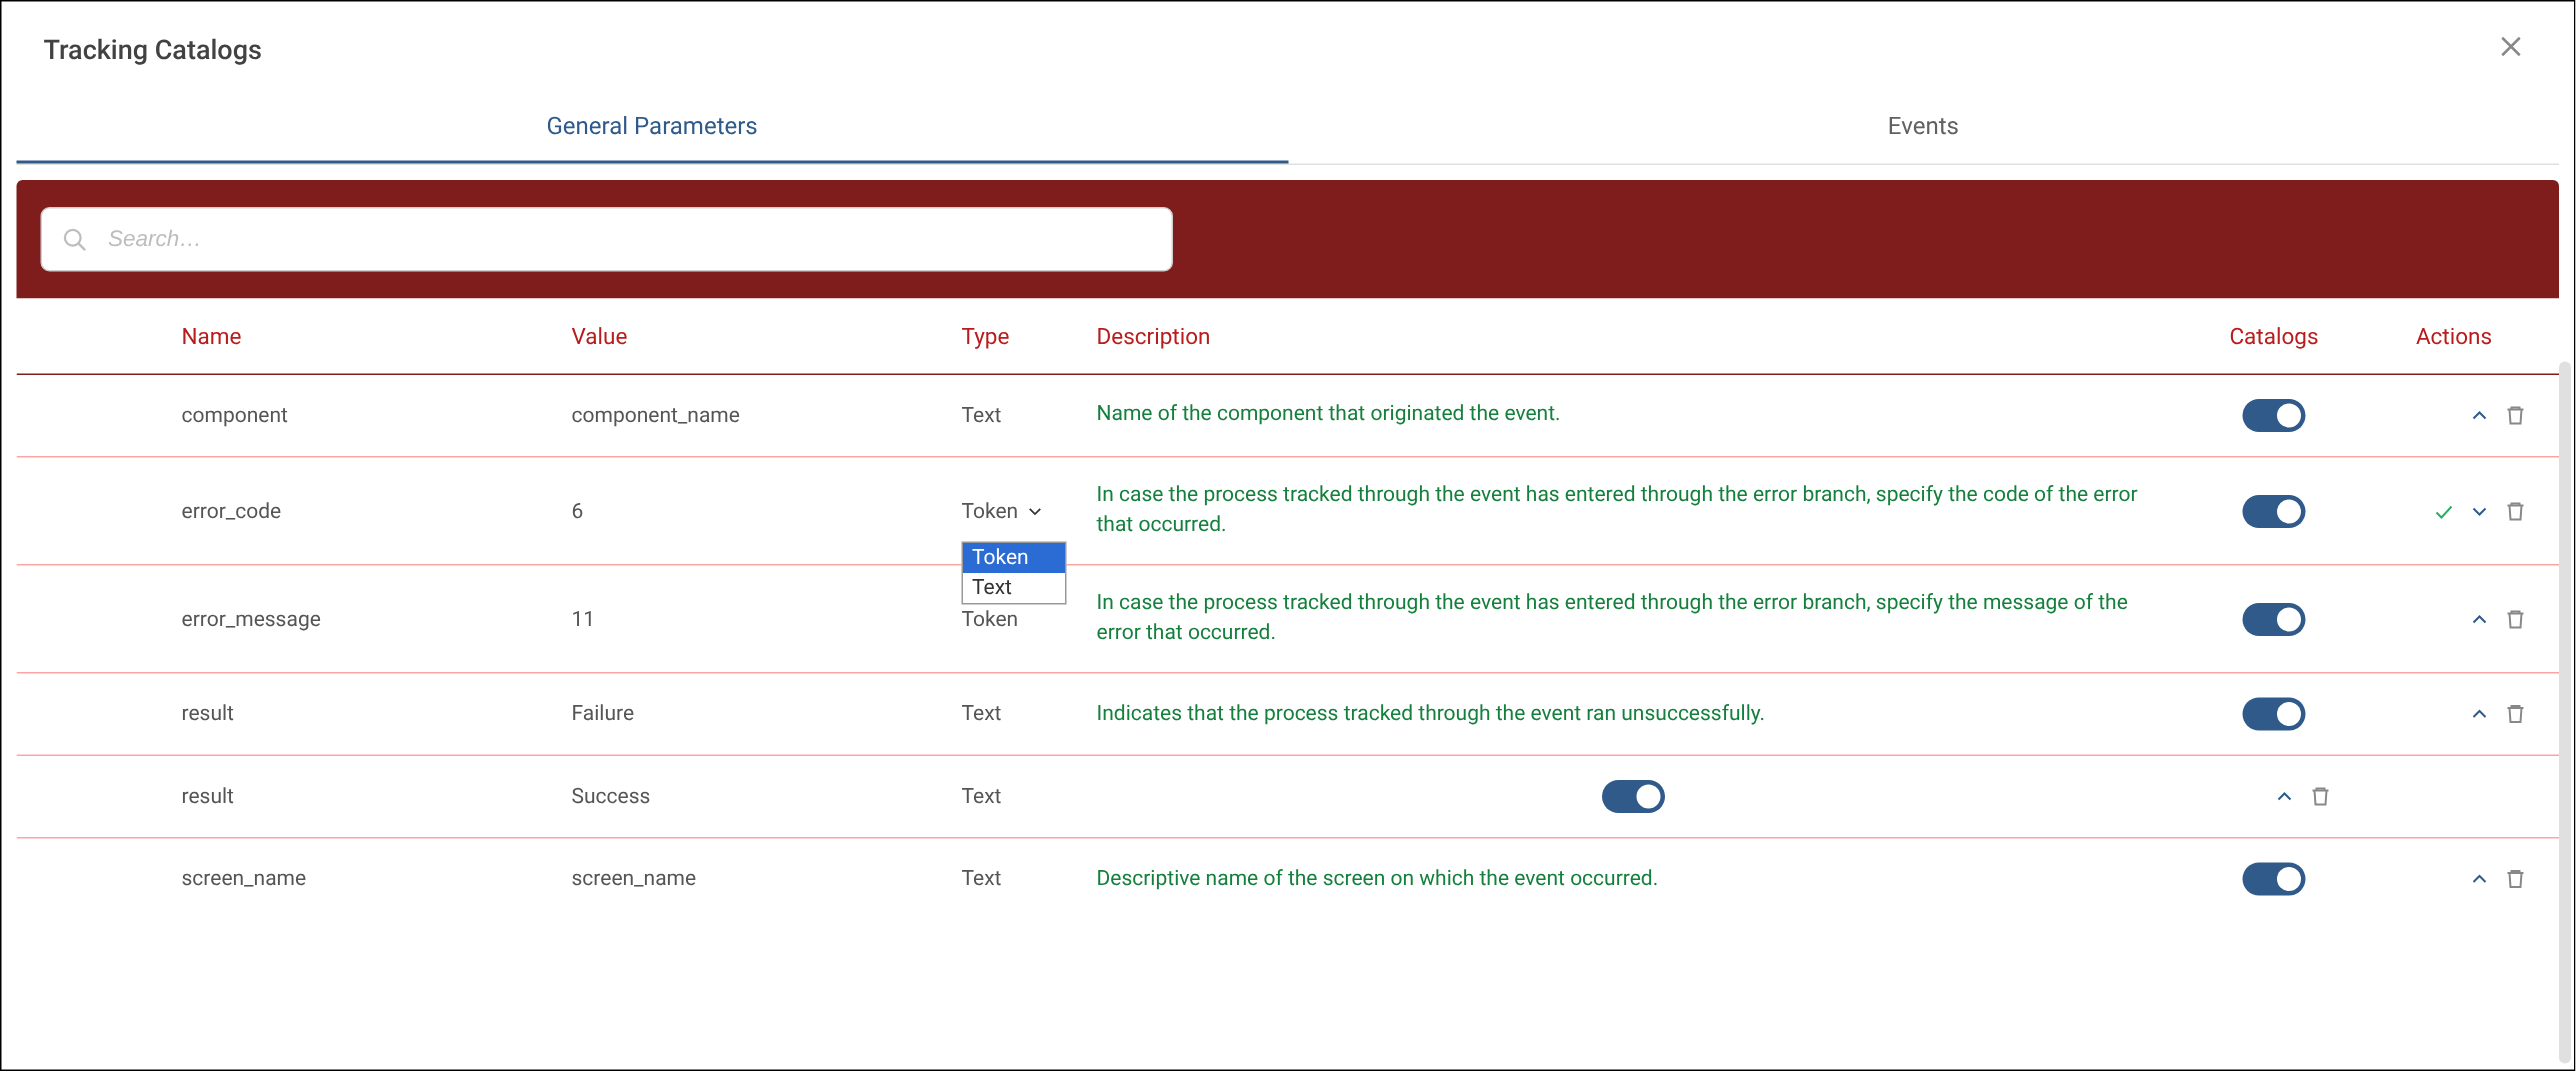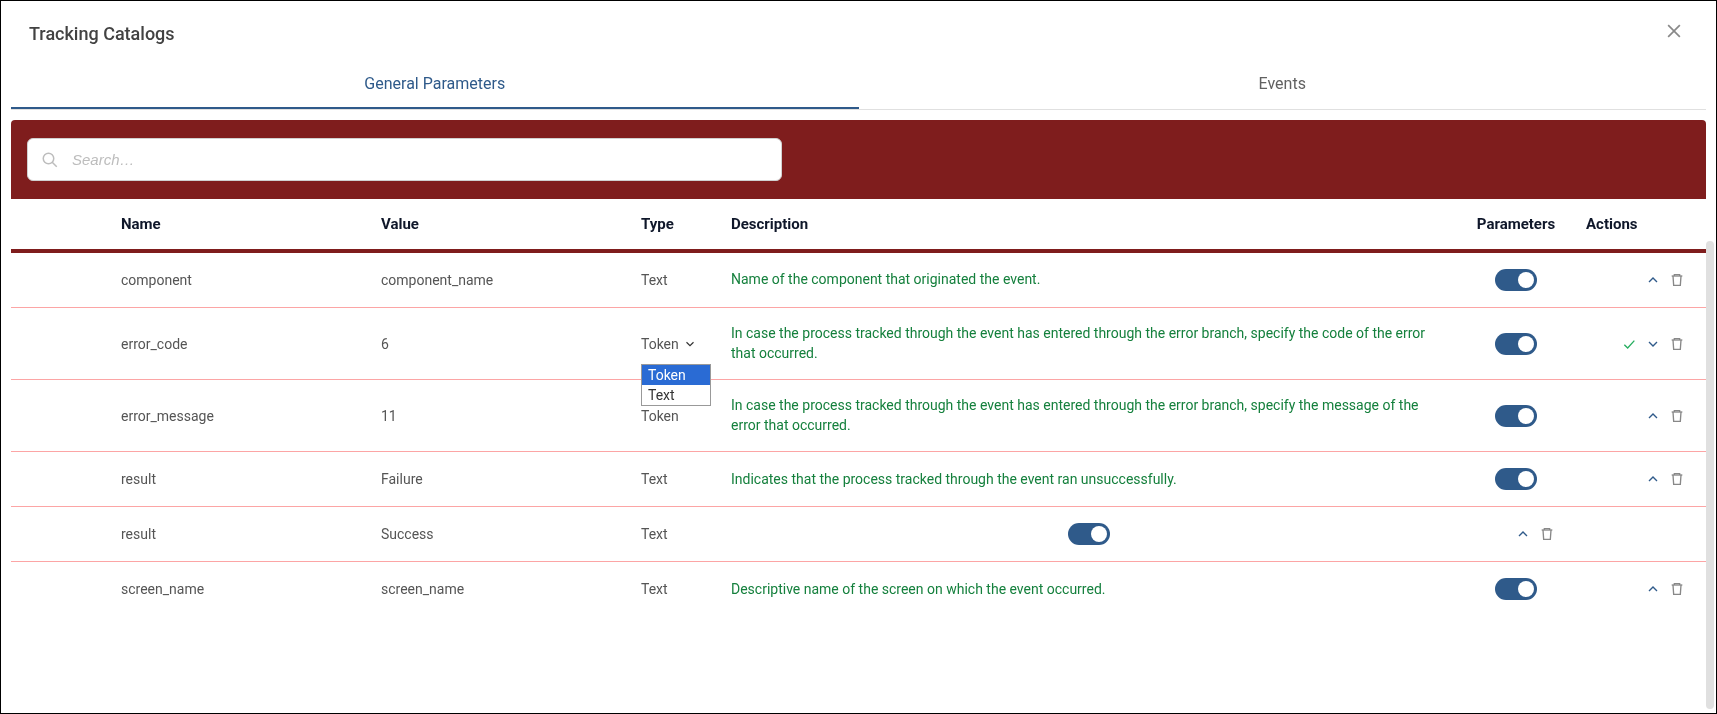--- a/index.html
+++ b/index.html
@@ -92,24 +92,24 @@
   }
   .table-header, .table-row {
     display: grid;
     grid-template-columns: 100px 250px 250px 80px 1fr 120px 120px;
     align-items: center;
     padding: 16px 0;
     border-bottom: 1px solid #fca5a5;
     column-gap: 10px;
   }
   .table-header {
-    font-weight: 700;
-    color: #0f172a;
+    font-weight: 400;
+    color: #b91c1c;
     font-size: 15px;
-    border-bottom: 4px solid #7f1d1d;
+    border-bottom: 1px solid #7f1d1d;
   }
   .col-spacer {}
   .col-name { color:#555; }
   .col-value { color:#555; }
   .col-type { color:#555; position: relative; }
   .col-desc { color:#15803d; line-height: 1.4; padding-right: 20px; }
   .col-activated { display:flex; justify-content:center; }
   .col-actions {
     display:flex;
     justify-content:flex-end;
@@ -172,21 +172,21 @@
   .dropdown-item {
     padding: 2px 6px;
     cursor: pointer;
     color: #333;
   }
   .dropdown-item.selected {
     background: #2a6bd4;
     color: #fff;
   }
   .th-activated { text-align: center; }
-  .th-actions { text-align: left; padding-right: 20px; }
+  .th-actions { text-align: center; padding-right: 20px; }
   .scrollbar-proxy {
     position:absolute;
     right: 2px;
     top: 240px;
     bottom: 4px;
     width: 8px;
     background: #ccc;
     border-radius: 4px;
     opacity: 0.6;
   }
@@ -220,21 +220,21 @@
     </div>
   </div>
 
   <div class="table">
     <div class="table-header">
       <div class="col-spacer"></div>
       <div>Name</div>
       <div>Value</div>
       <div>Type</div>
       <div>Description</div>
-      <div class="th-activated">Parameters</div>
+      <div class="th-activated">Catalogs</div>
       <div class="th-actions">Actions</div>
     </div>
 
     <div class="table-row">
       <div class="col-spacer"></div>
       <div class="col-name">component</div>
       <div class="col-value">component_name</div>
       <div class="col-type">Text</div>
       <div class="col-desc">Name of the component that originated the event.</div>
       <div class="col-activated">

